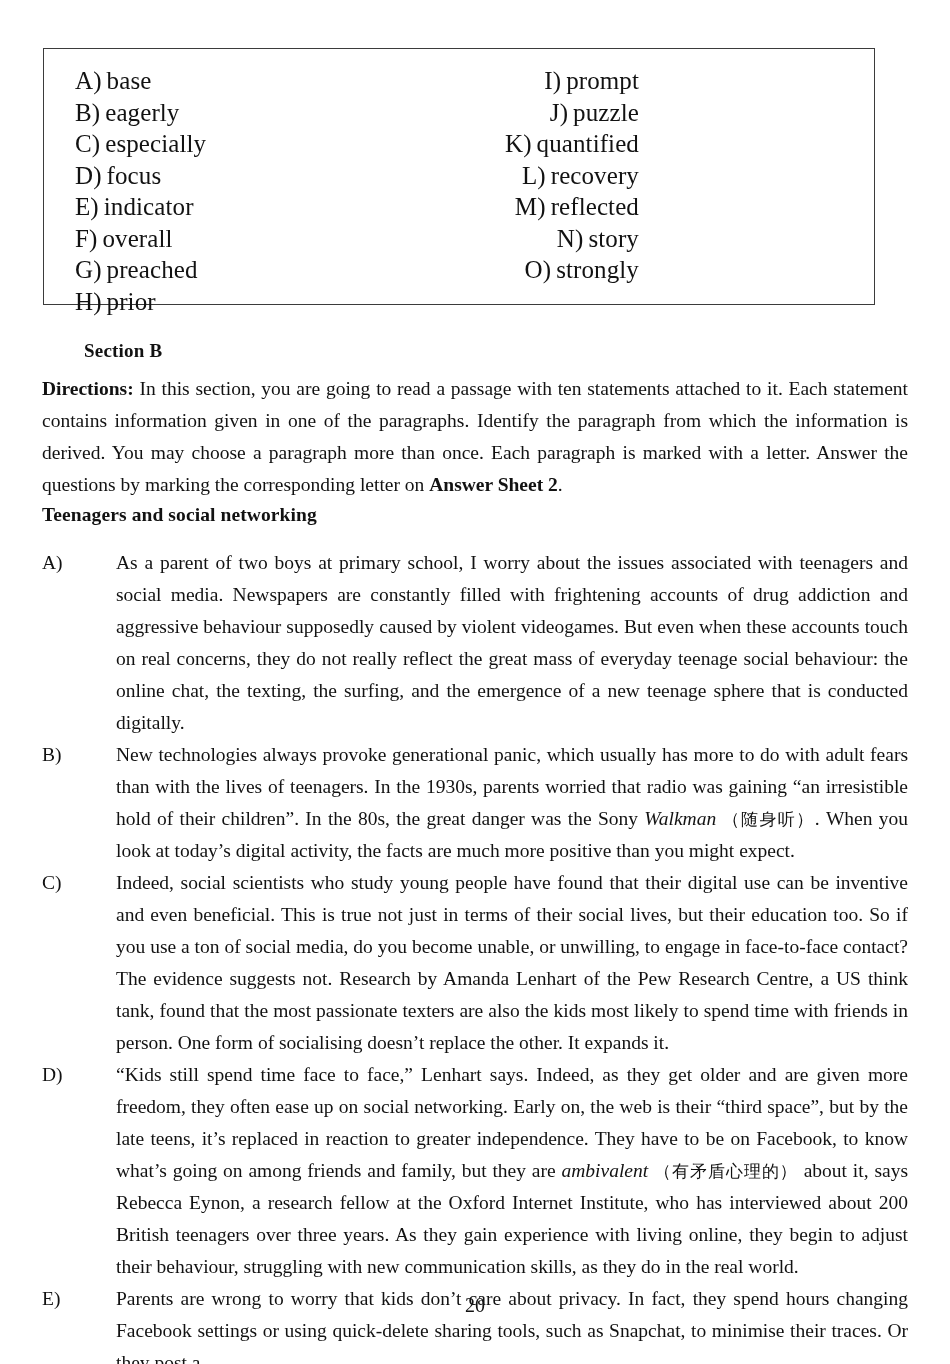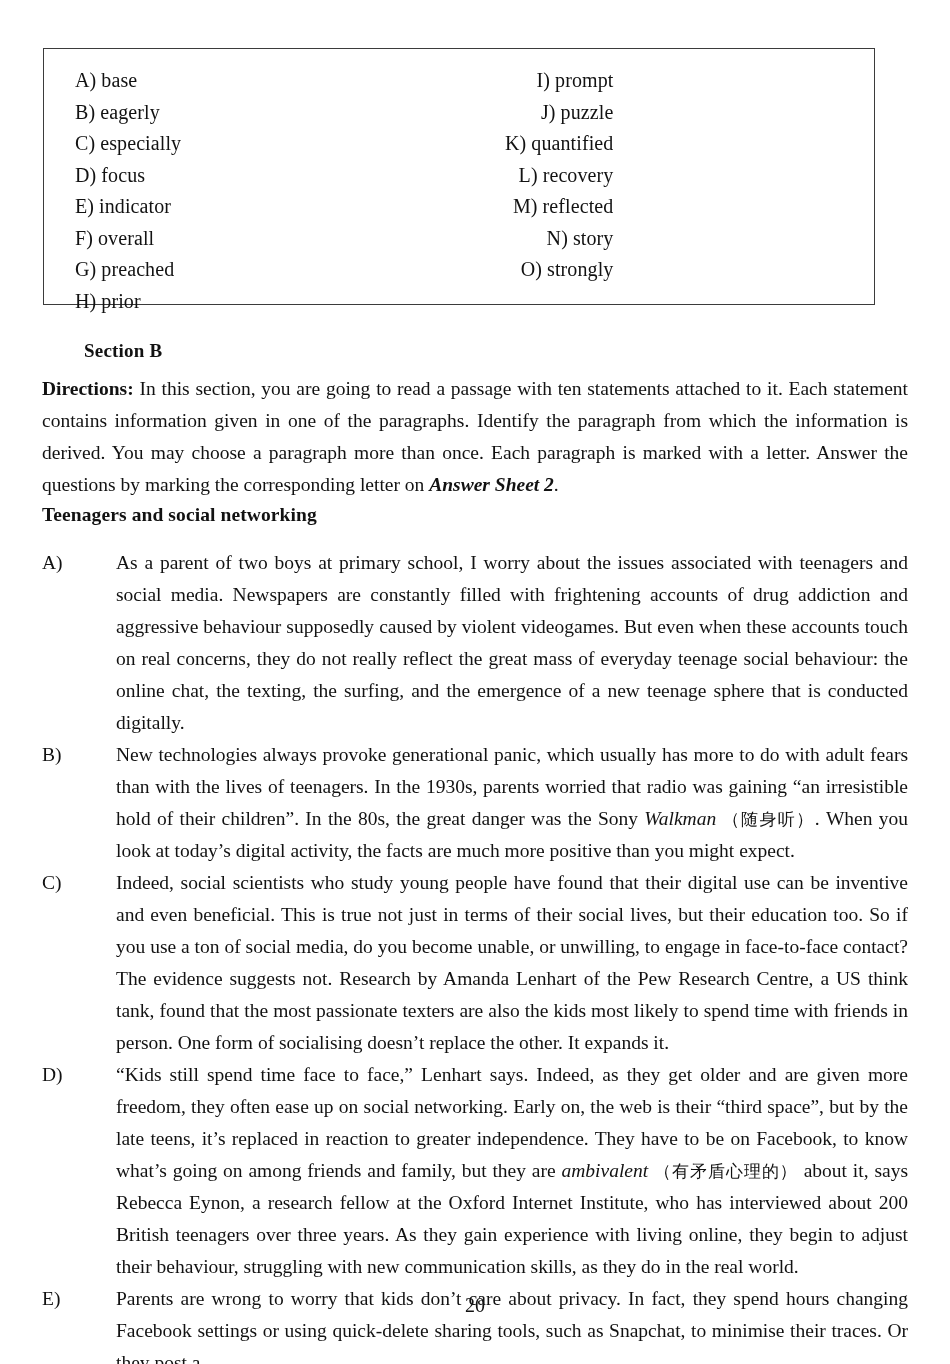--- a/index.html
+++ b/index.html
@@ -41,21 +41,21 @@
   }
   .wb-col {
     position: absolute;
     top: 16px;
   }
   .wb-col.left  { left: 31px; }
   .wb-col.right { left: 461px; text-align: right; }
   .wb-item {
     height: 31.5px;
     line-height: 31.5px;
-    font-size: 20px;
+    font-size: 25px;
     white-space: nowrap;
     letter-spacing: 0.1px;
   }
   .wb-letter { margin-right: 5px; }
 
   
   .section-head {
     position: absolute;
     left: 42px;
     top: 340px;
@@ -76,21 +76,20 @@
     text-align: justify;
     text-justify: inter-word;
   }
   .directions .d-label {
     font-weight: bold;
     font-style: normal;
   }
   .directions .d-body {
   }
   .directions .d-sheet {
-    font-style: italic;
     font-weight: bold;
   }
 
   
   .passage-title {
     position: absolute;
     left: 42px;
     top: 504px;
     width: 866px;
     text-align: left;

